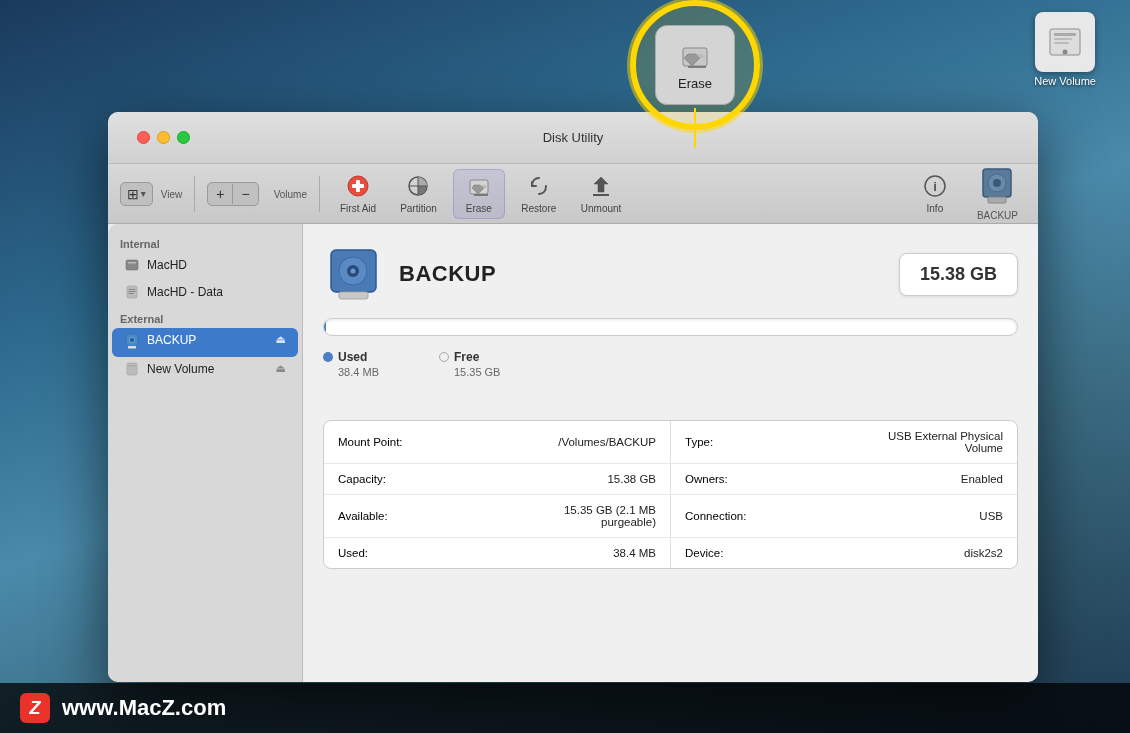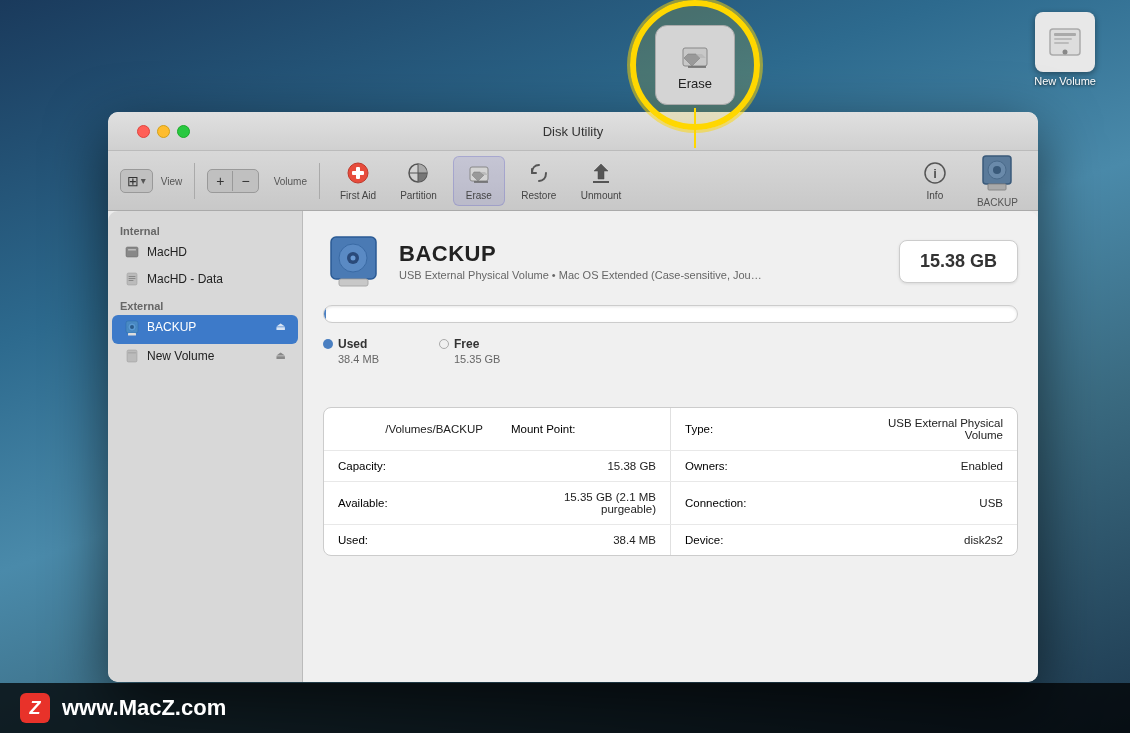--- a/index.html
+++ b/index.html
@@ -124,21 +124,21 @@
       box-shadow: 0 20px 60px rgba(0,0,0,0.6);
       z-index: 5;
       display: flex;
       flex-direction: column;
       overflow: hidden;
     }
 
     
     .titlebar {
       background: linear-gradient(180deg, #e0e0e0 0%, #d0d0d0 100%);
-      height: 39px;
+      height: 52px;
       display: flex;
       align-items: center;
       padding: 0 29px;
       border-bottom: 1px solid #bbb;
       border-radius: 10px 10px 0 0;
       position: relative;
     }
 
     .traffic-lights {
       display: flex;
@@ -734,21 +734,20 @@
           <svg class="disk-icon-svg" viewBox="0 0 55 55">
             <rect x="5" y="3" width="45" height="42" rx="5" fill="#4a7ab4" stroke="#2a5a94" stroke-width="1.5"></rect>
             <circle cx="27" cy="24" r="14" fill="#5a8ac4" stroke="#3a6aa4" stroke-width="1"></circle>
             <circle cx="27" cy="24" r="6" fill="#2a4a7a"></circle>
             <circle cx="27" cy="24" r="2.5" fill="#6a9ad4"></circle>
             <rect x="13" y="45" width="29" height="7" rx="2" fill="#c8c8c8" stroke="#aaa" stroke-width="1"></rect>
           </svg>
         </div>
         <div class="disk-info">
           <div class="disk-name">BACKUP</div>
-          <div class="disk-subtitle">USB External Physical Volume • Mac OS Extended (Case-sensitive, Jou…</div>
         </div>
         <div class="disk-size-badge">15.38 GB</div>
       </div>
 
       <div class="progress-bar-container">
         <div class="progress-bar-fill"></div>
       </div>
 
       <div class="usage-stats">
         <div class="usage-stat">
@@ -764,25 +763,25 @@
             <span class="usage-label">Free</span>
           </div>
           <span class="usage-value">15.35 GB</span>
         </div>
       </div>
 
       <div class="spacer"></div>
 
       <div class="details-table">
         <div class="details-row">
+          <div class="details-cell">
+            <span>Mount Point:</span>
+          </div>
           <div class="details-cell details-cell-value">
             <span>/Volumes/BACKUP</span>
-          </div>
-          <div class="details-cell">
-            <span>Mount Point:</span>
           </div>
           <div class="details-divider"></div>
           <div class="details-cell">
             <span>Type:</span>
           </div>
           <div class="details-cell details-cell-value">
             <span>USB External Physical Volume</span>
           </div>
         </div>
         <div class="details-row">

